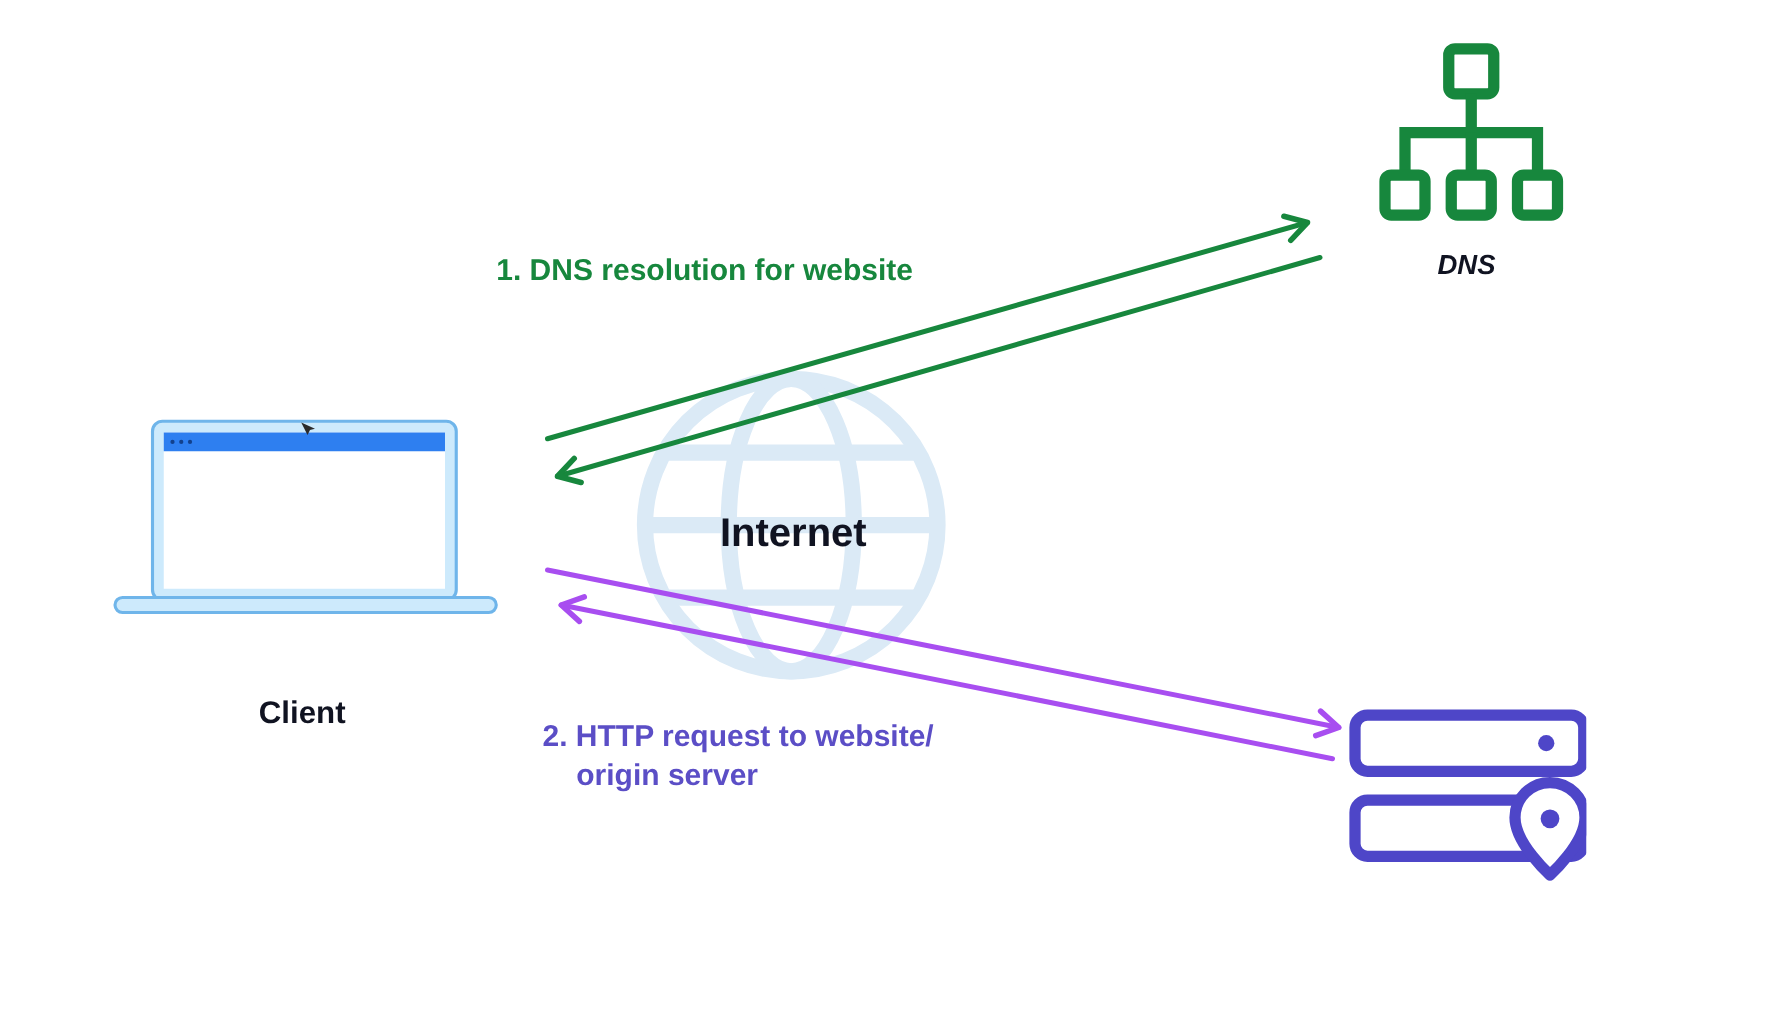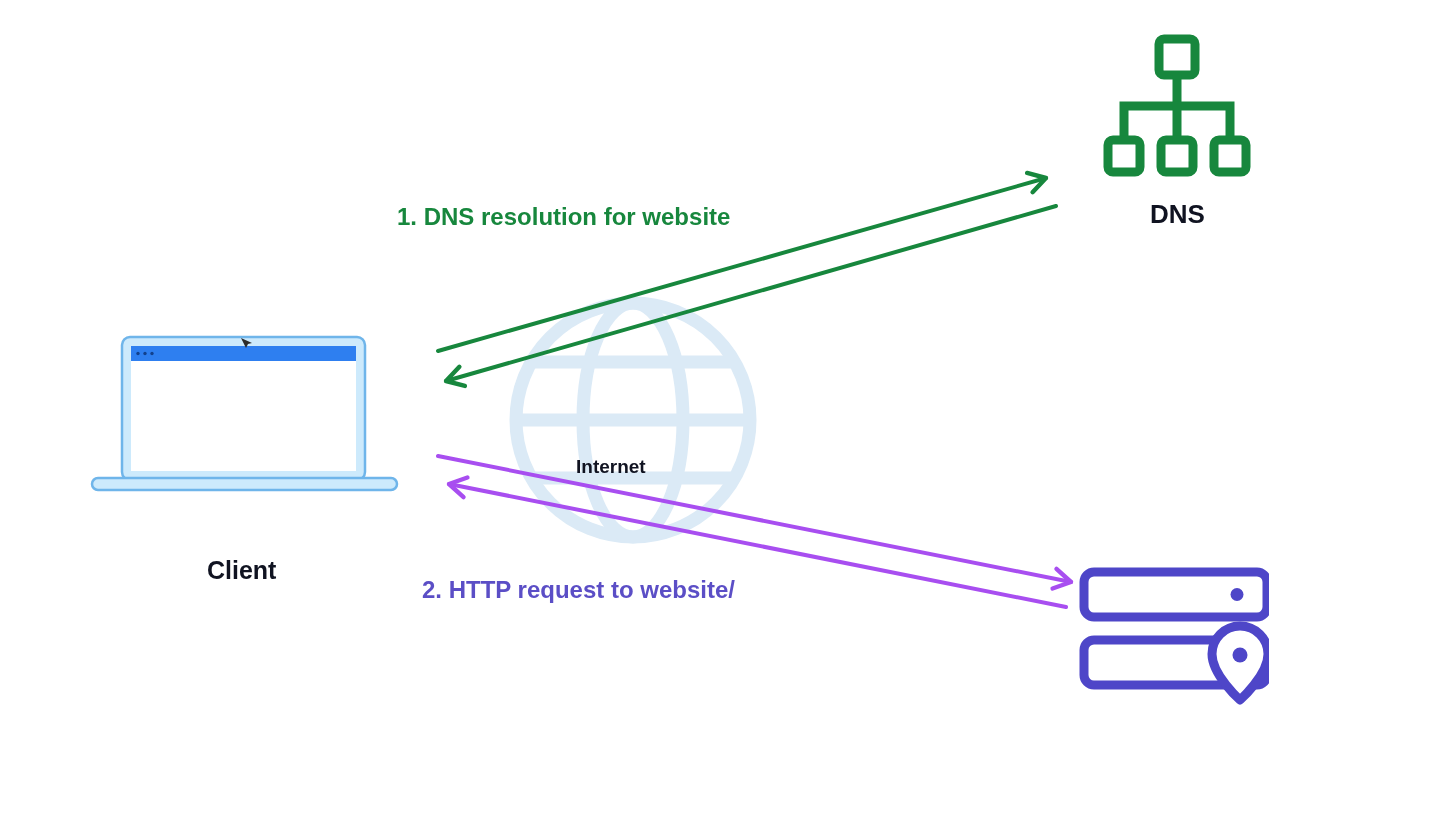--- a/index.html
+++ b/index.html
@@ -28,36 +28,36 @@
   }
   .label-step1 {
     left: 397px;
     top: 203px;
     font-size: 24px;
     color: #17873d;
   }
   .label-internet {
     left: 576px;
     top: 408px;
-    font-size: 19px;
-    margin-top: 48px;
+    font-size: 32px;
   }
   .label-client {
     left: 207px;
     top: 512px;
     font-size: 25px;
     margin-top: 44px;
   }
   .label-dns {
     left: 1150px;
     top: 199px;
-    font-size: 26px;
+    font-size: 22px;
+    font-style: italic;
   }
   .label-step2 {
-    left: 422px;
+    left: 434px;
     top: 574px;
     font-size: 24px;
     color: #5b4ec6;
     line-height: 31px;
   }
   .label-step2 .line2 {
     margin-left: 27px;
   }
   .label-origin {
     left: 1077px;
@@ -131,16 +131,17 @@
   <div class="label label-step1">1. DNS resolution for website</div>
 
   <div class="label label-internet">Internet</div>
 
   <div class="label label-client">Client</div>
 
   <div class="label label-dns">DNS</div>
 
   <div class="label label-step2">
     <div class="line1">2. HTTP request to website/</div>
+    <div class="line2">origin server</div>
   </div>
 
 
 </div>
 
 </body></html>

